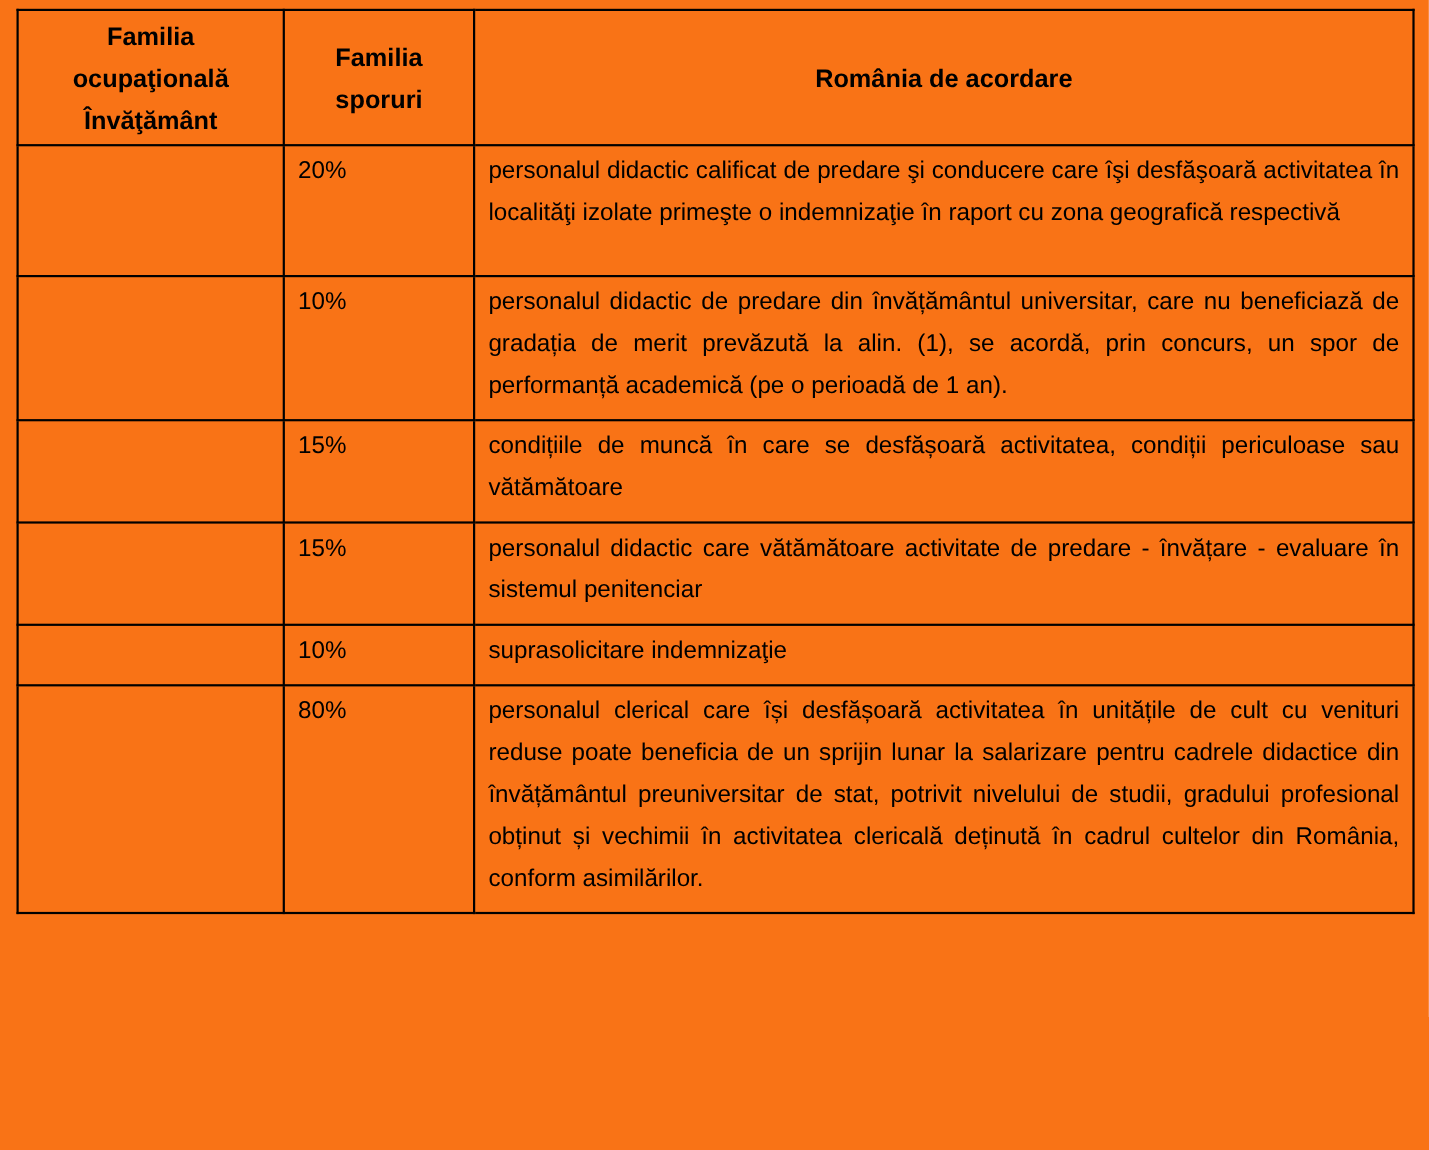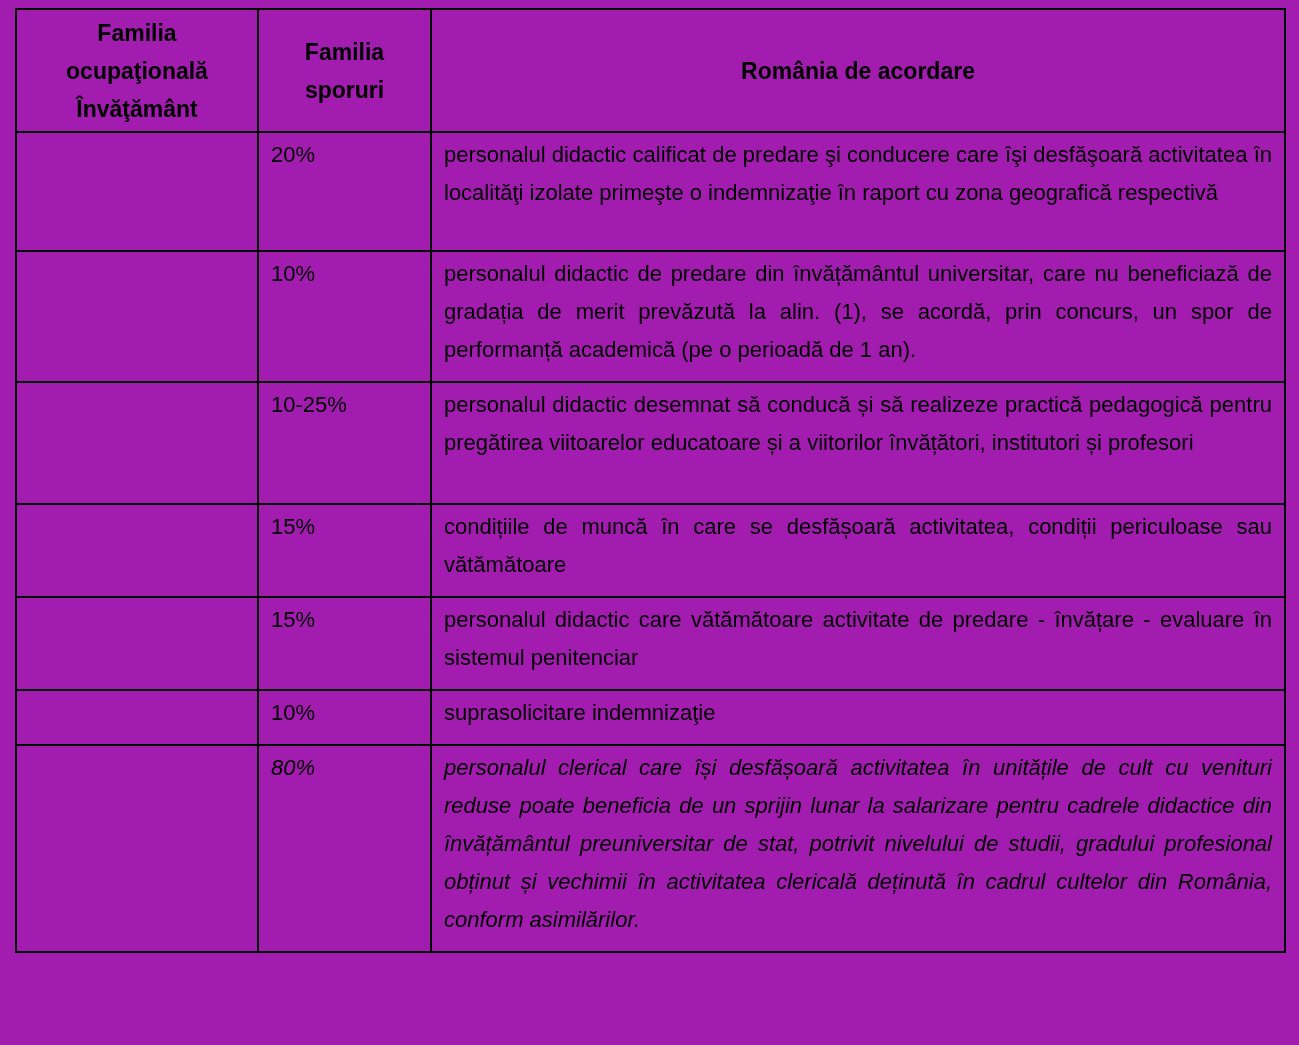--- a/index.html
+++ b/index.html
@@ -8,21 +8,21 @@
     background: #ffffff;
     width: 1299px;
     height: 1045px;
     font-family: "Liberation Sans", sans-serif;
     color: #000000;
   }
   .page {
     position: relative;
     width: 1299px;
     height: 1045px;
-    background: #a21caf;
+    background: #f97316;
     overflow: hidden;
   }
   table.doc-table {
     position: absolute;
     left: 15px;
     top: 8px;
     width: 1269px;
     border-collapse: collapse;
     table-layout: fixed;
   }
@@ -51,21 +51,21 @@
     padding: 3px 12px 12px 12px;
   }
   tr.hdr   { height: 123px; }
   tr.r0    { height: 119px; }
   tr.r1    { height: 121px; }
   tr.r2    { height: 122px; }
   tr.r3    { height: 119px; }
   tr.r4    { height: 86px; }
   tr.r5    { height: 89px; }
   tr.r6    { height: 49px; }
-  tr.r7    { height: 194px; font-style: italic; }
+  tr.r7    { height: 194px; }
 </style>
 </head>
 <body>
 
 <div class="page">
   <table class="doc-table">
     <colgroup>
       <col class="c1">
       <col class="c2">
       <col class="c3">
@@ -84,25 +84,20 @@
       <tr class="r0">
         <td></td>
         <td>20%</td>
         <td>personalul didactic calificat de predare şi conducere care îşi desfăşoară activitatea în localităţi izolate primeşte o indemnizaţie în raport cu zona geografică respectivă</td>
       </tr>
       <tr class="r1">
         <td></td>
         <td>10%</td>
         <td>personalul didactic de predare din învățământul universitar, care nu beneficiază de gradația de merit prevăzută la alin. (1), se acordă, prin concurs, un spor de performanță academică (pe o perioadă de 1 an).</td>
       </tr>
-      <tr class="r2">
-        <td></td>
-        <td>10-25%</td>
-        <td>personalul didactic desemnat să conducă și să realizeze practică pedagogică pentru pregătirea viitoarelor educatoare și a viitorilor învățători, institutori și profesori</td>
-      </tr>
       <tr class="r4">
         <td></td>
         <td>15%</td>
         <td>condițiile de muncă în care se desfășoară activitatea, condiții periculoase sau vătămătoare</td>
       </tr>
       <tr class="r5">
         <td></td>
         <td>15%</td>
         <td>personalul didactic care vătămătoare activitate de predare - învățare - evaluare în sistemul penitenciar</td>
       </tr>

